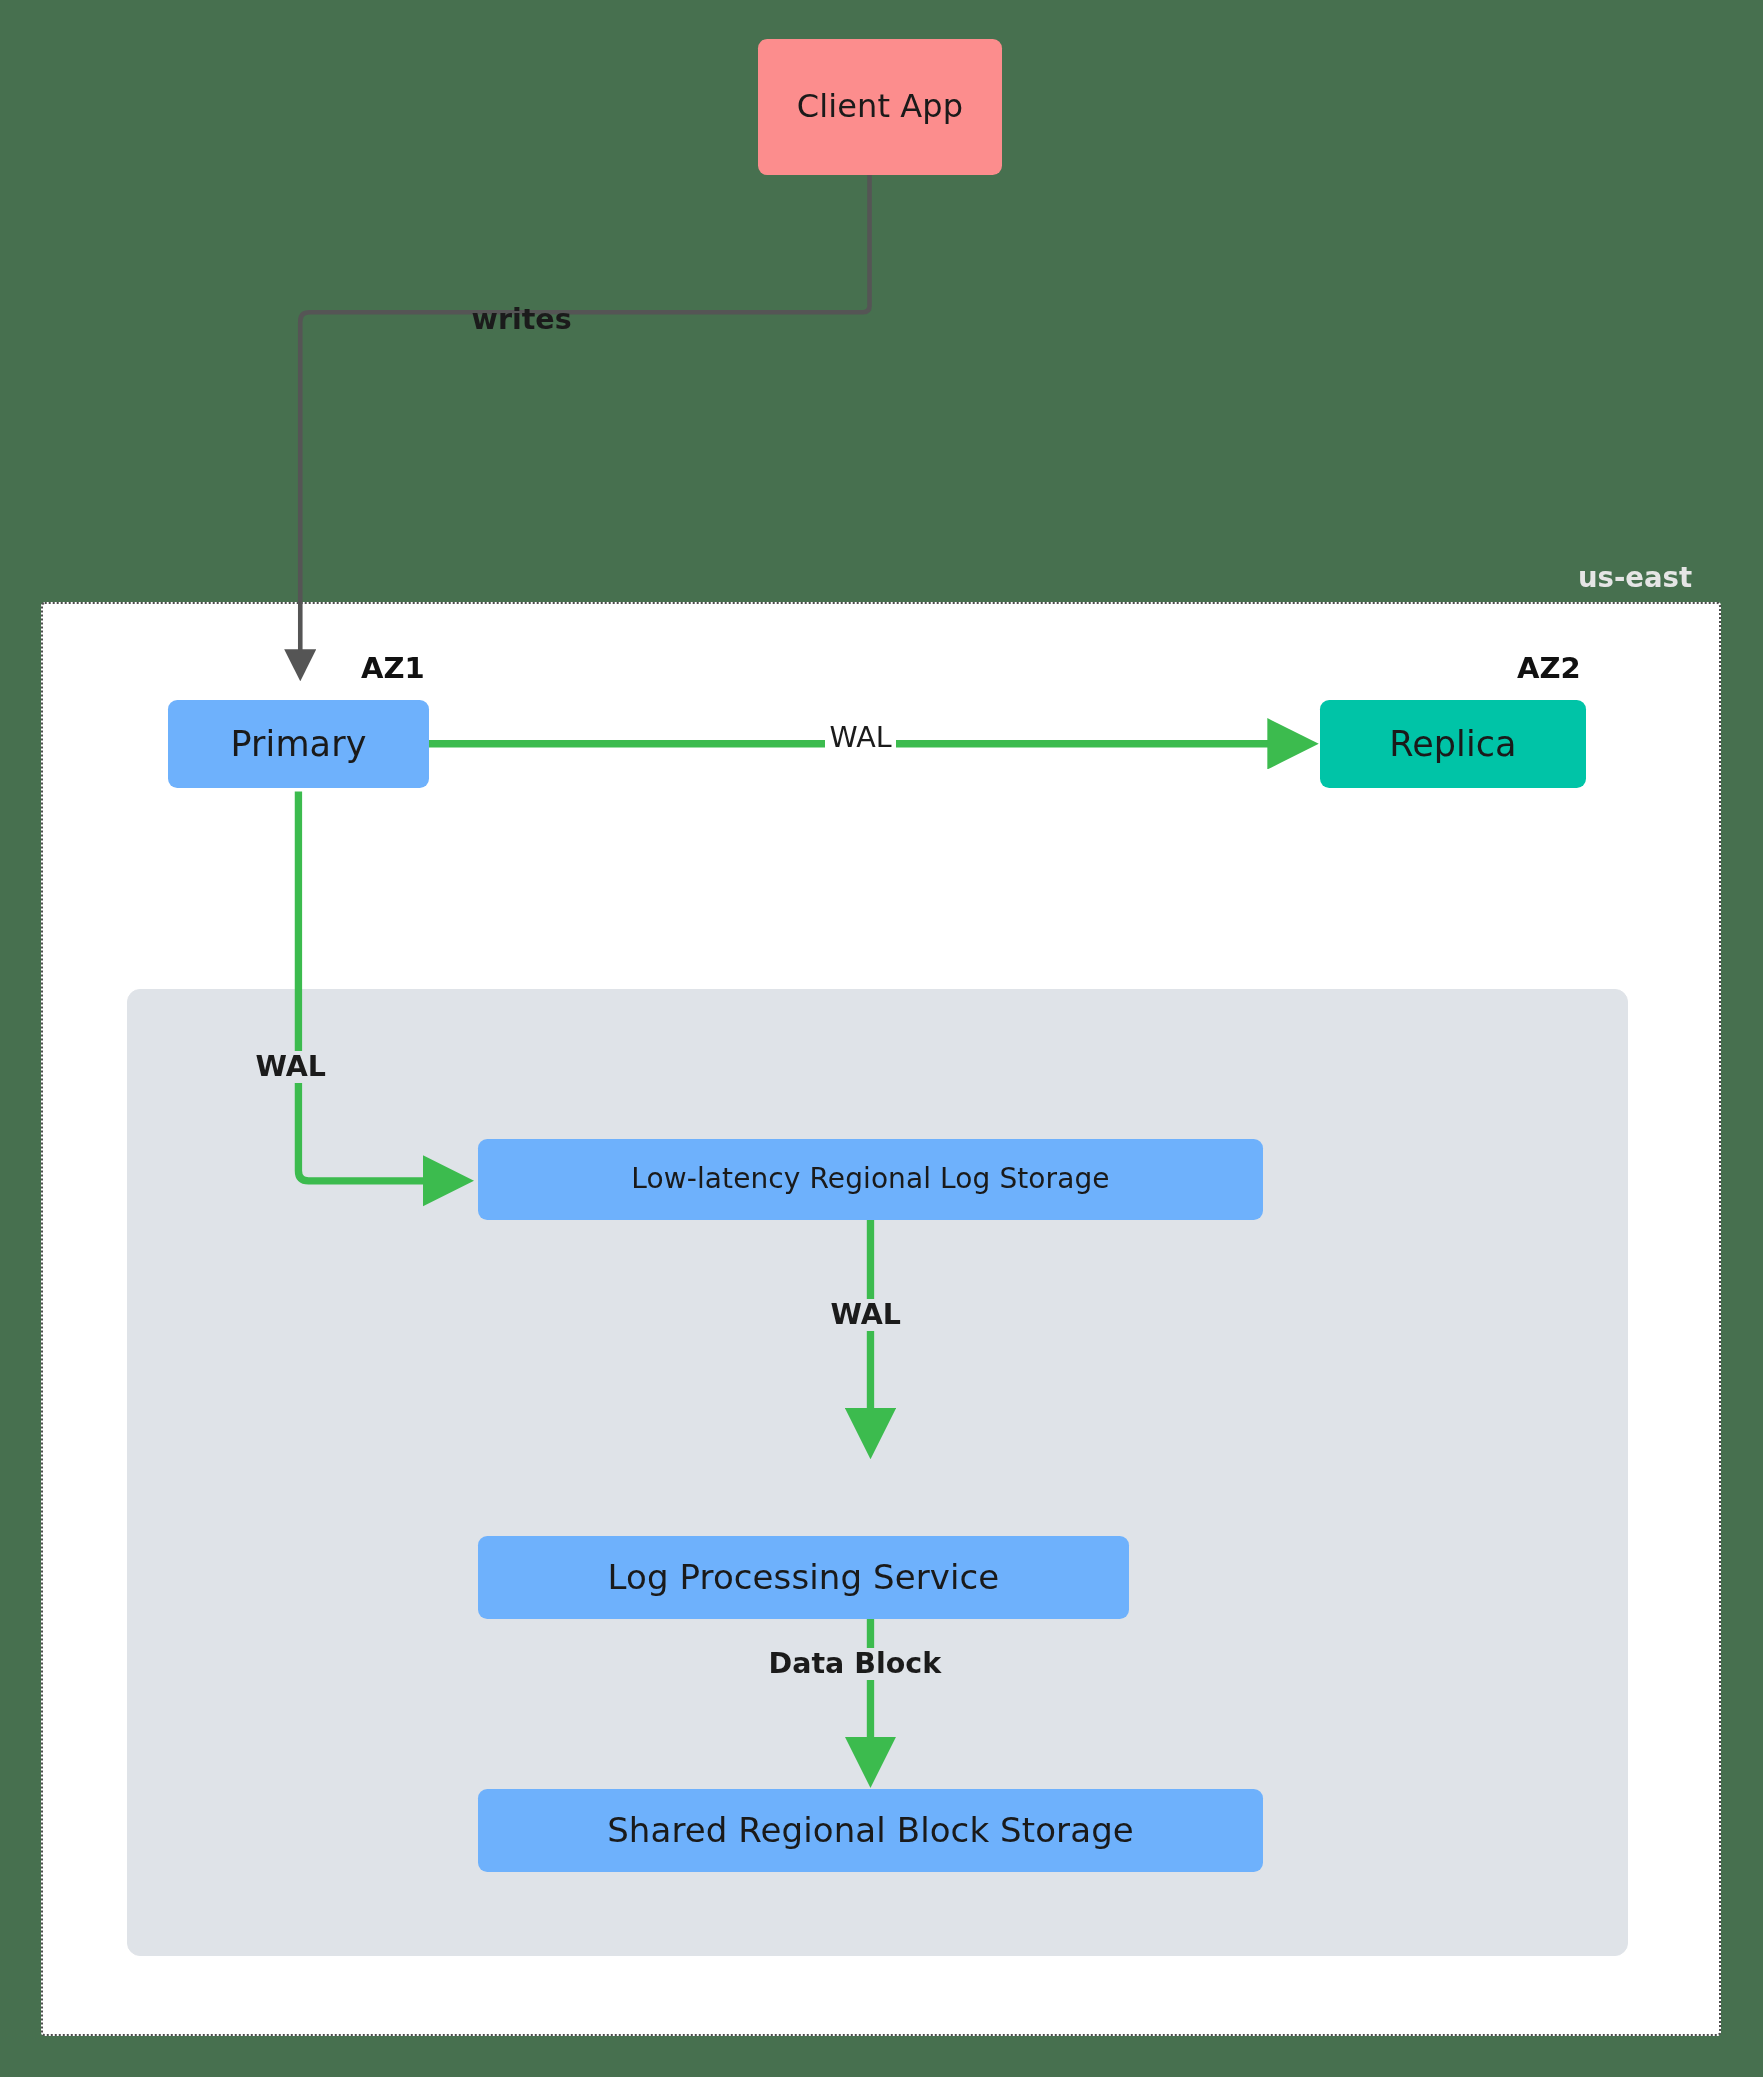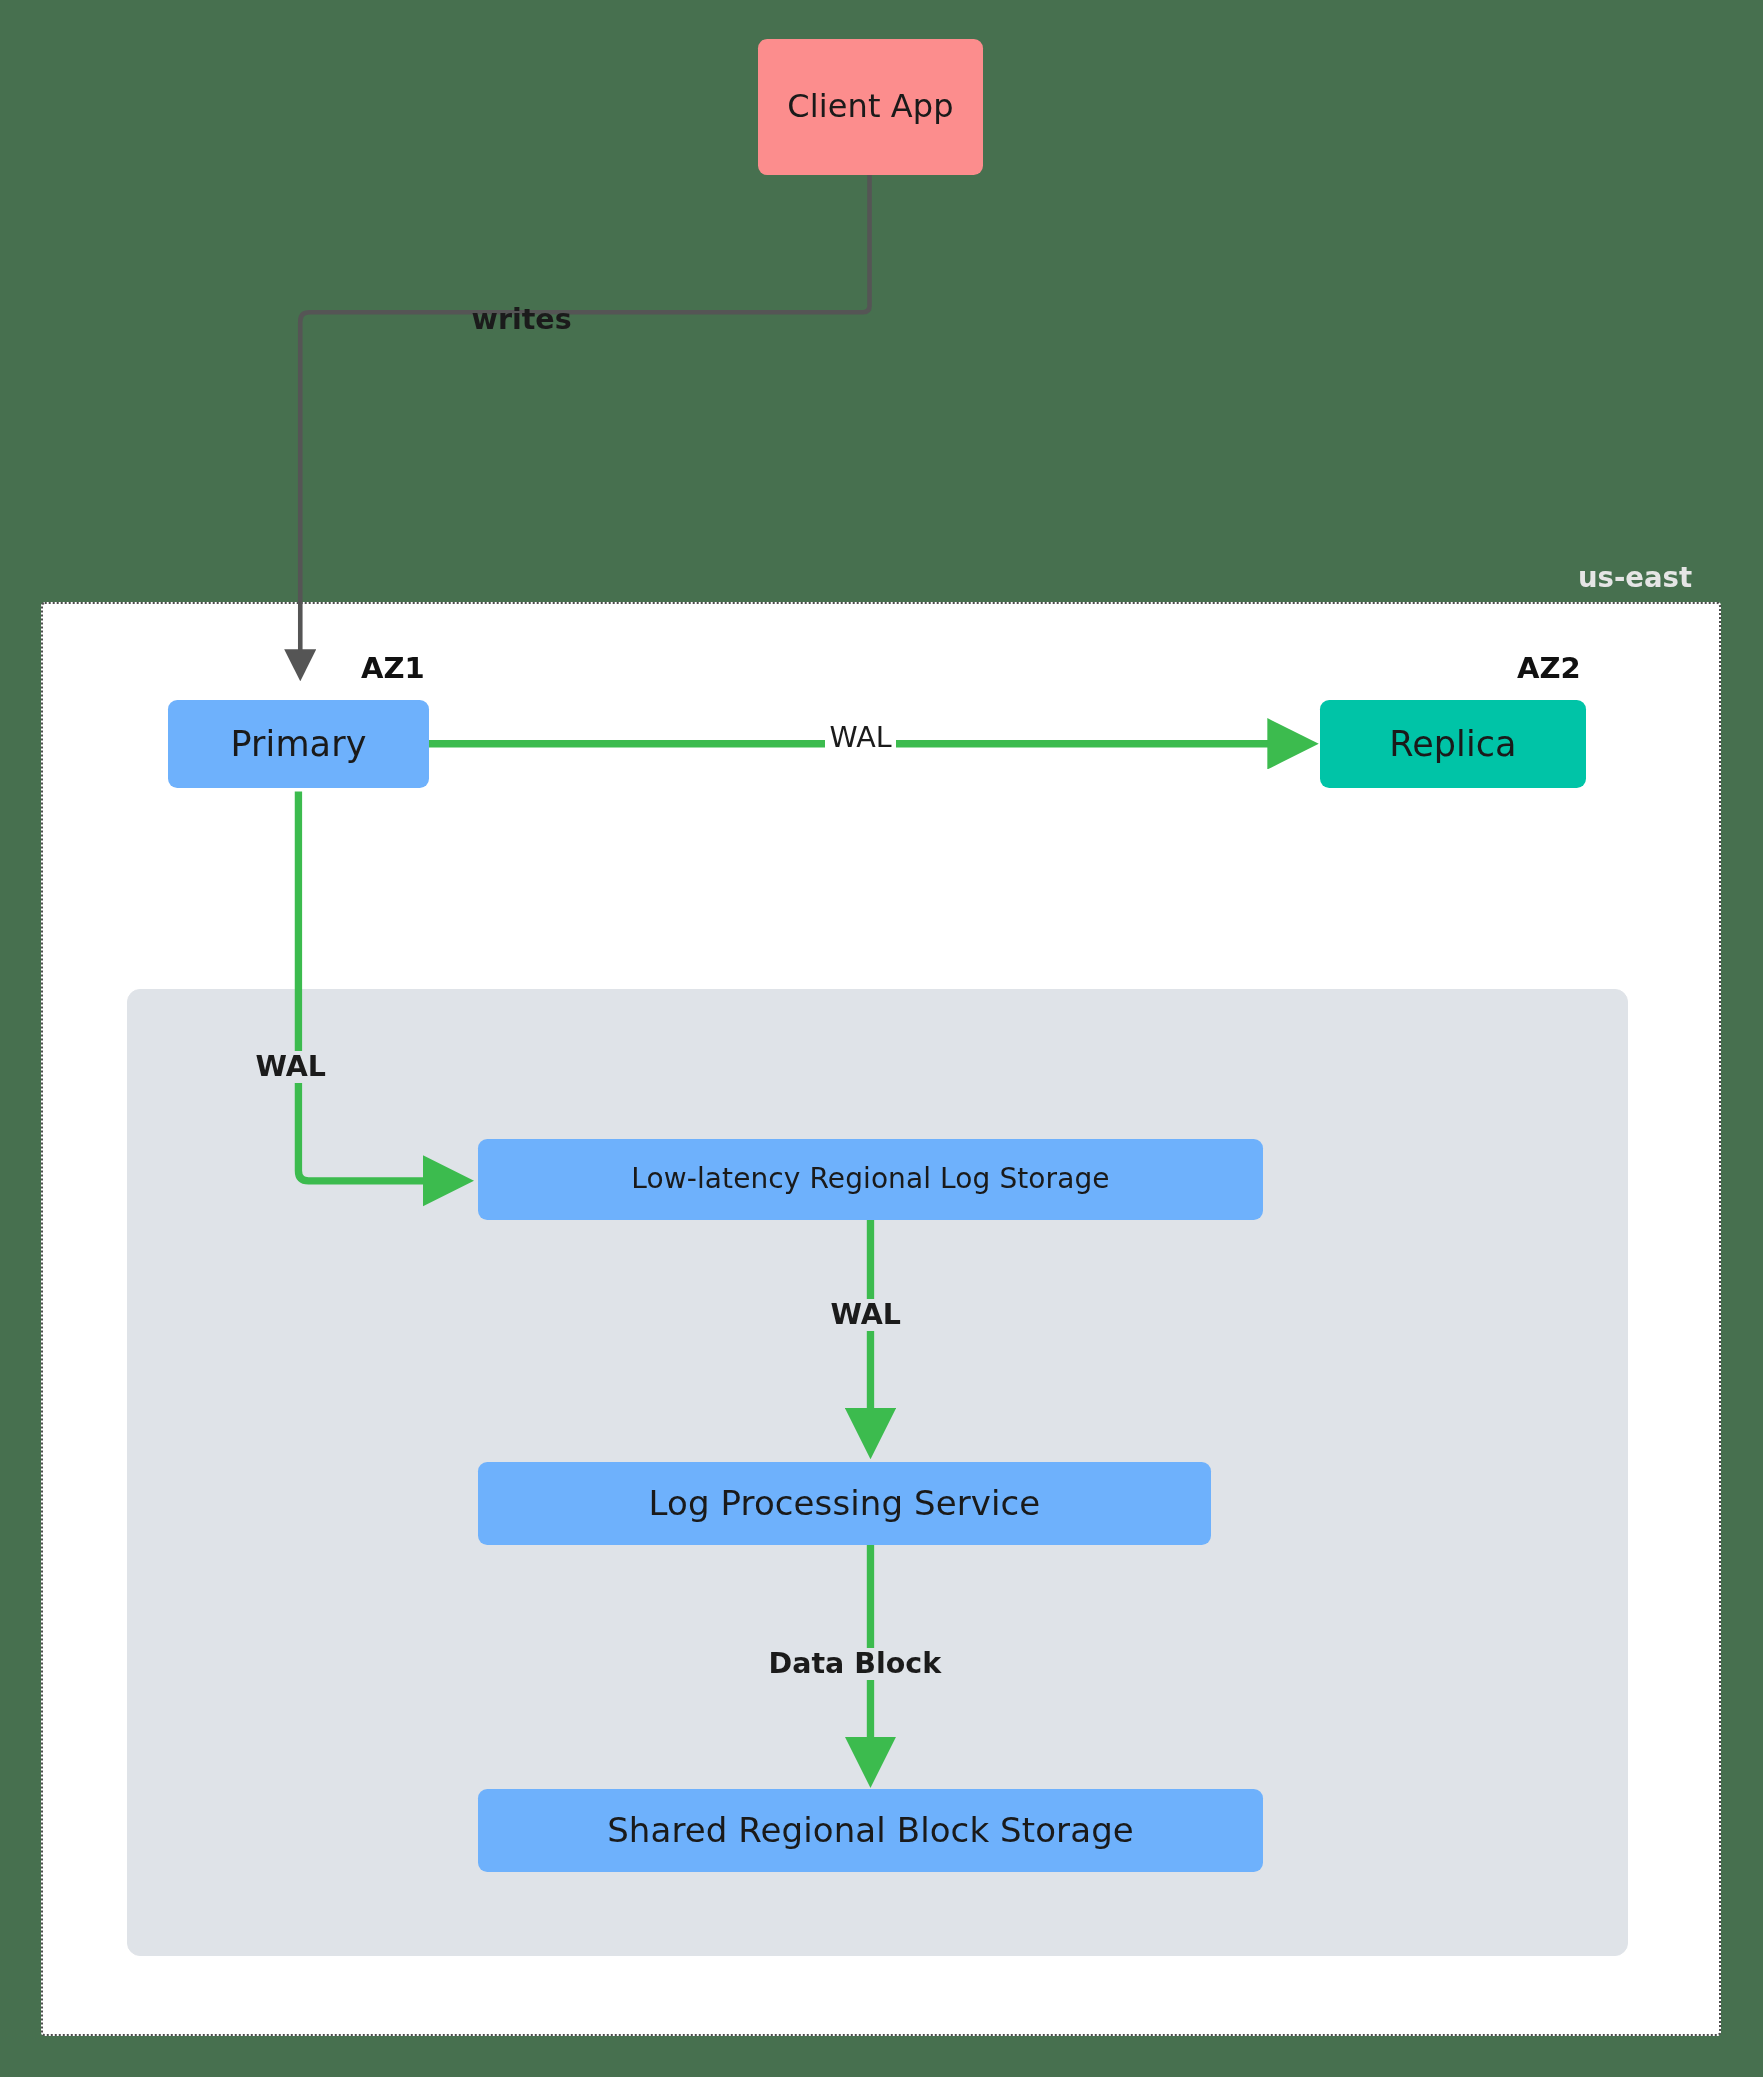--- a/index.html
+++ b/index.html
@@ -115,33 +115,33 @@
 
     <path d="M 467 810 L 1425 810" fill="none" stroke="#3cbb4e" stroke-width="8" marker-end="url(#arrow-green)"></path>
 
     <path d="M 325 862 L 325 1275 Q 325 1286 336 1286 L 505 1286" fill="none" stroke="#3cbb4e" stroke-width="8" marker-end="url(#arrow-green)"></path>
 
     <path d="M 948 1328 L 948 1578" fill="none" stroke="#3cbb4e" stroke-width="8" marker-end="url(#arrow-green)"></path>
 
     <path d="M 948 1682 L 948 1936" fill="none" stroke="#3cbb4e" stroke-width="8" marker-end="url(#arrow-green)"></path>
   </svg>
 
-  <div class="node pink" style="left:758px; top:39px; width:225px; height:136px;">Client App</div>
+  <div class="node pink" style="left:758px; top:39px; width:244px; height:136px;">Client App</div>
 
   <div class="az-label" style="left:361px; top:651px;">AZ1</div>
 
   <div class="node blue" style="left:168px; top:700px; width:261px; height:88px; font-size:35px;">Primary</div>
 
   <div class="az-label" style="left:1517px; top:651px;">AZ2</div>
 
   <div class="node teal" style="left:1320px; top:700px; width:266px; height:88px; font-size:35px;">Replica</div>
 
   <div class="node blue" style="left:478px; top:1139px; width:785px; height:81px; font-size:28px;">Low-latency Regional Log Storage</div>
 
-  <div class="node blue" style="left:478px; top:1462px; width:733px; height:83px; font-size:34px;">Log Processing Service</div>
+  <div class="node blue" style="left:478px; top:1536px; width:651px; height:83px; font-size:34px;">Log Processing Service</div>
 
   <div class="node blue" style="left:478px; top:1789px; width:785px; height:83px; font-size:34px;">Shared Regional Block Storage</div>
 
   <div class="edge-label bold on-green" style="left:467px; top:296px;">writes</div>
 
   <div class="edge-label on-white" style="left:825px; top:722px;">WAL</div>
 
   <div class="edge-label bold on-gray" style="left:251px; top:1051px;">WAL</div>
 
   <div class="edge-label bold on-gray" style="left:826px; top:1299px;">WAL</div>

